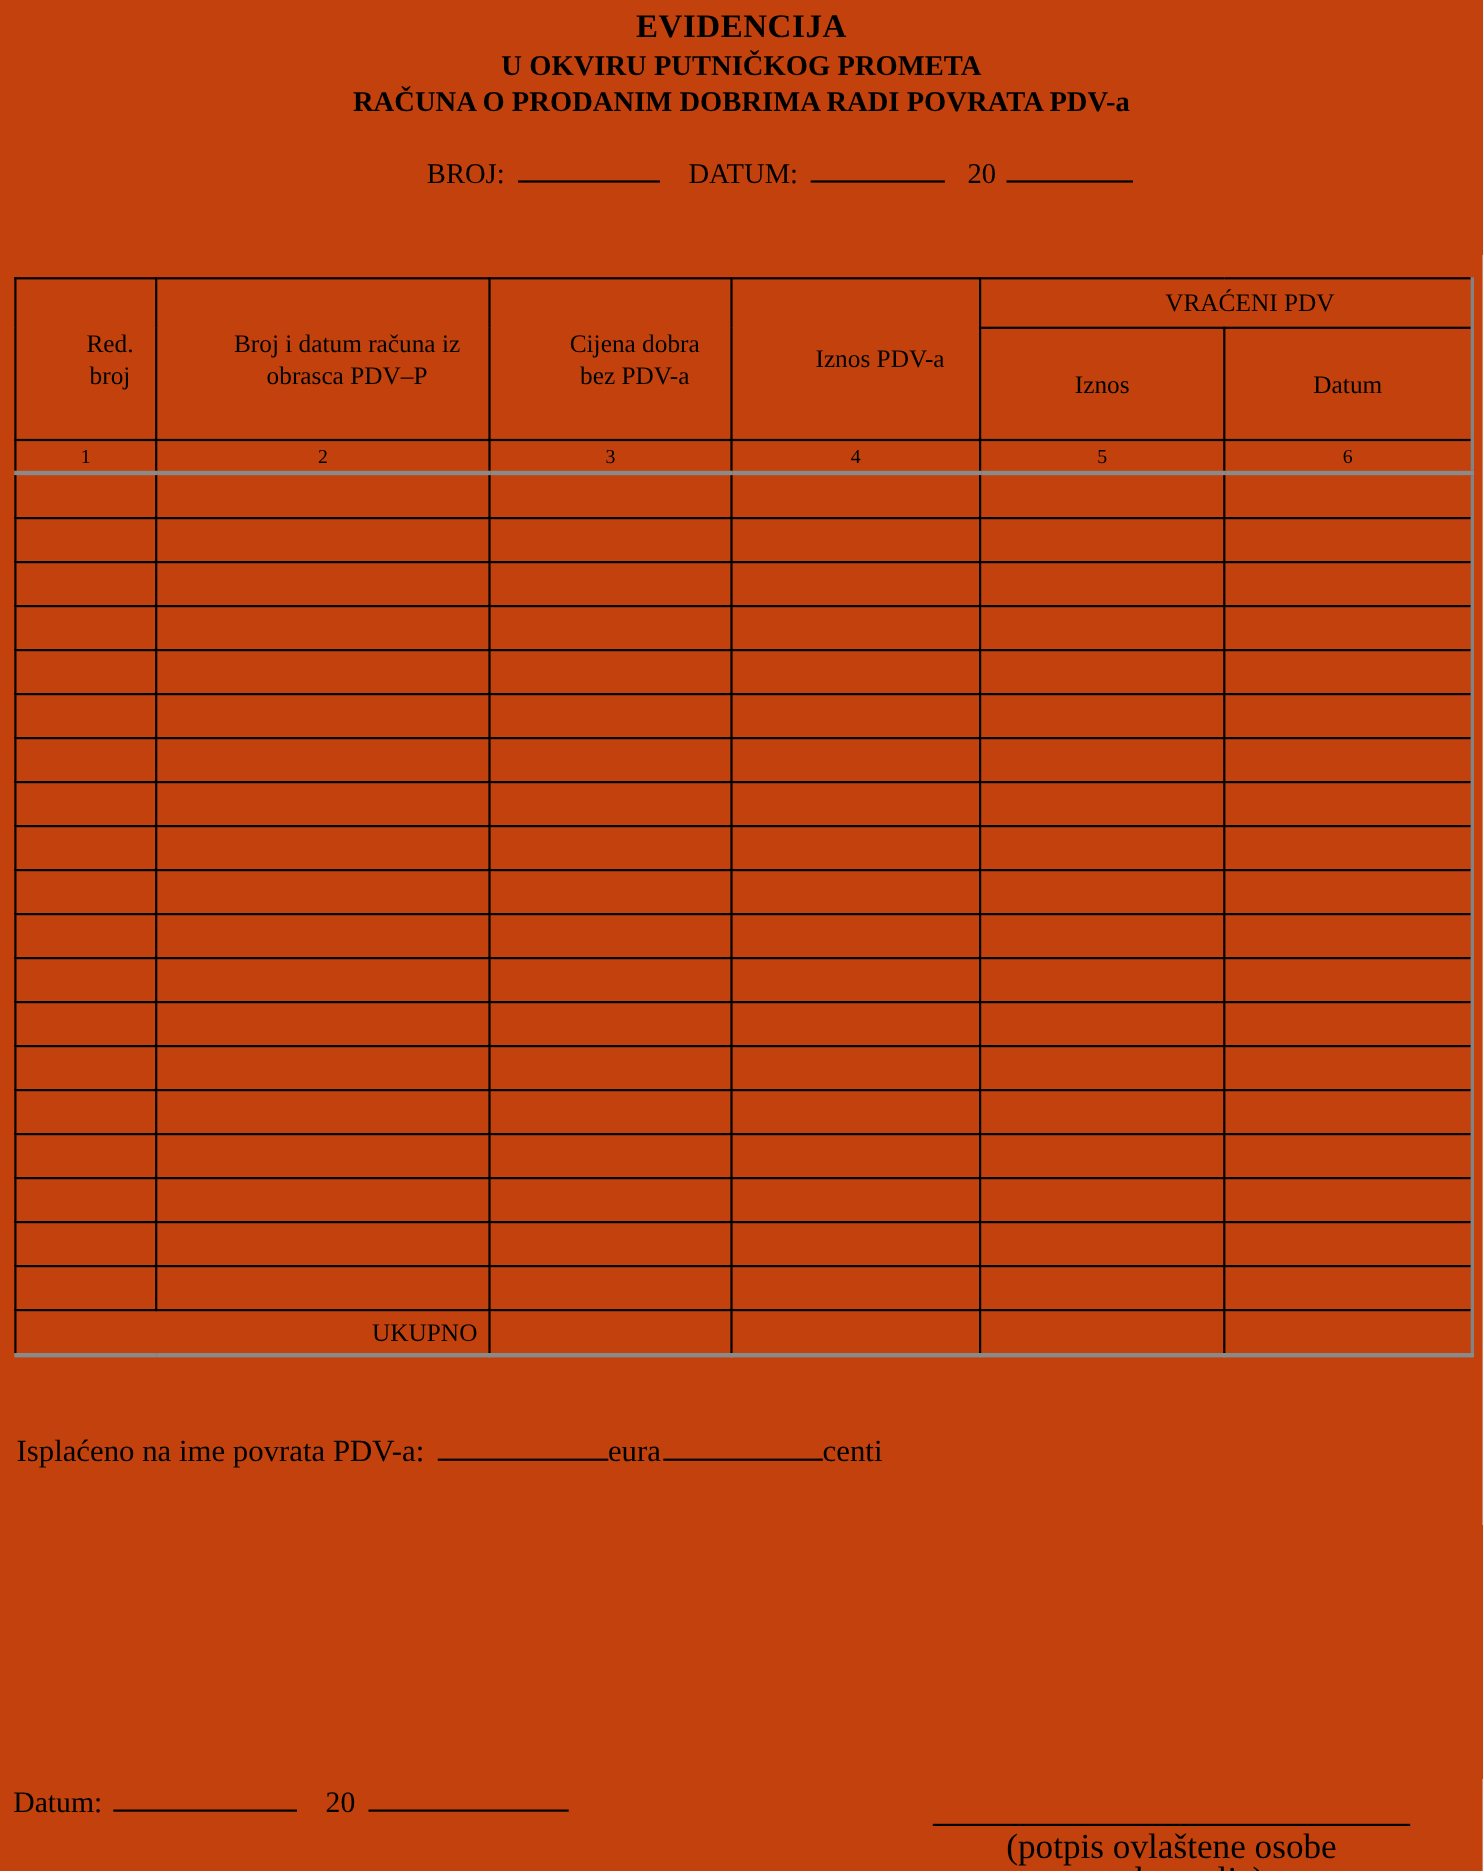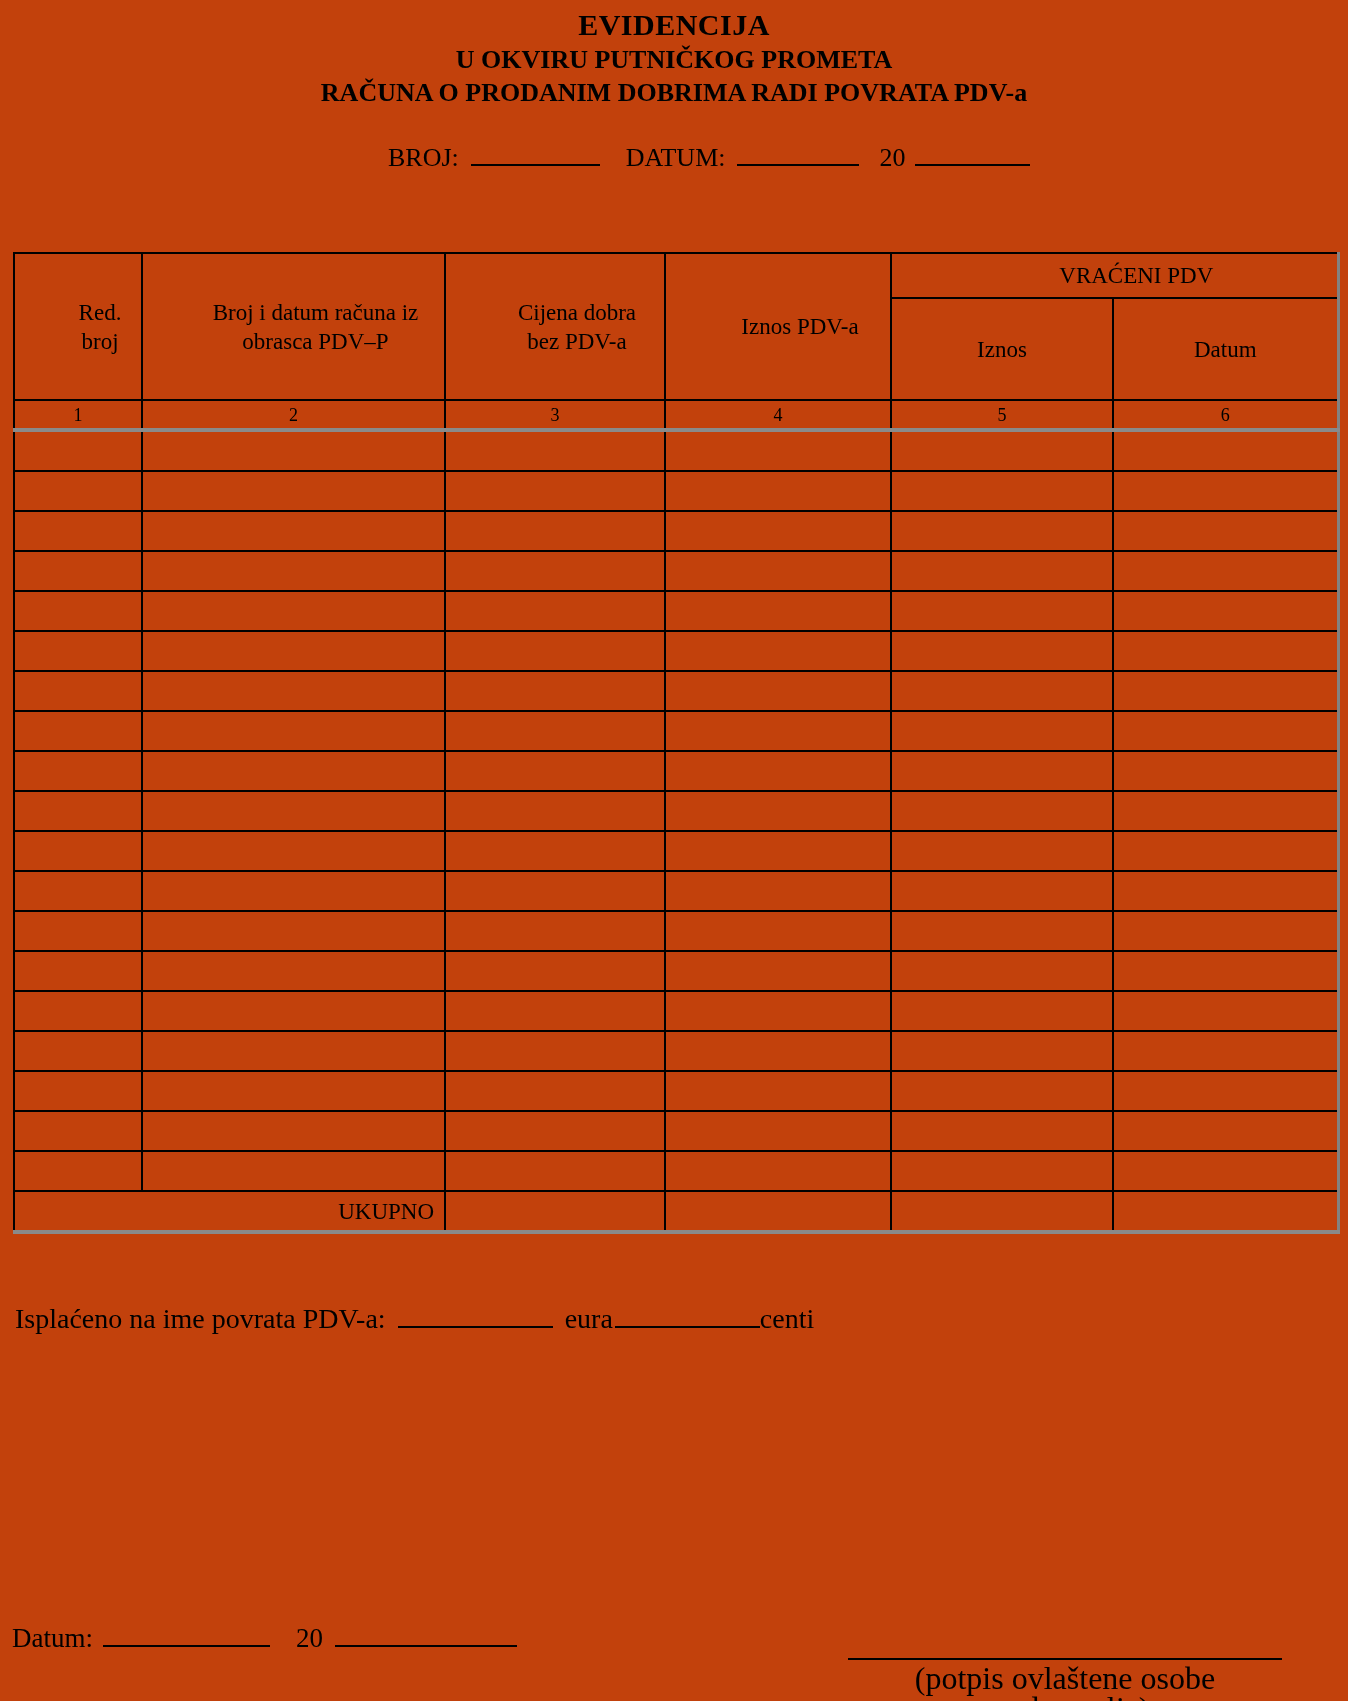--- a/index.html
+++ b/index.html
@@ -46,21 +46,21 @@
   .hrow-sub th { height:100px; }
   .numrow th { height:27px; font-size:18px; line-height:20px; border-bottom:4px solid #8a8a8a; }
   .form-table tbody td { height:38px; }
   .form-table tfoot td { height:38px;padding-left:18px; }
   .ukupno-cell { text-align:right !important; padding-right:10px !important; }
 
   
   .paid-line { position:absolute; top:1300px; left:15px; font-size:28px; white-space:nowrap; }
   .paid-line .blank { height:26px; }
   .b-paid1 { width:155px; margin-left:12px; }
-  .paid-eura { margin-left:12px; }
+  .paid-eura { margin-left:0; }
   .b-paid2 { width:145px; margin-left:2px; }
   .paid-centi { }
 
   .slovima-line { position:absolute; top:1392px; left:15px; font-size:28px; white-space:nowrap; }
   .b-slovima { width:522px; margin-left:12px; height:26px; }
 
   .bottom-datum { position:absolute; top:1620px; left:12px; font-size:27px; white-space:nowrap; }
   .bottom-datum .blank { height:25px; }
   .b-bdate1 { width:167px; margin-left:10px; }
   .bottom-year { margin-left:26px; }

